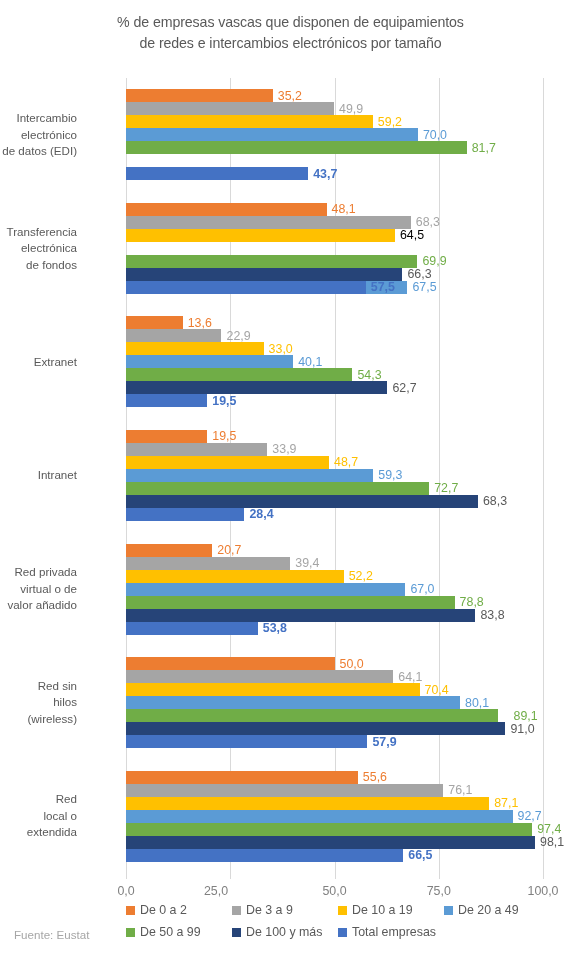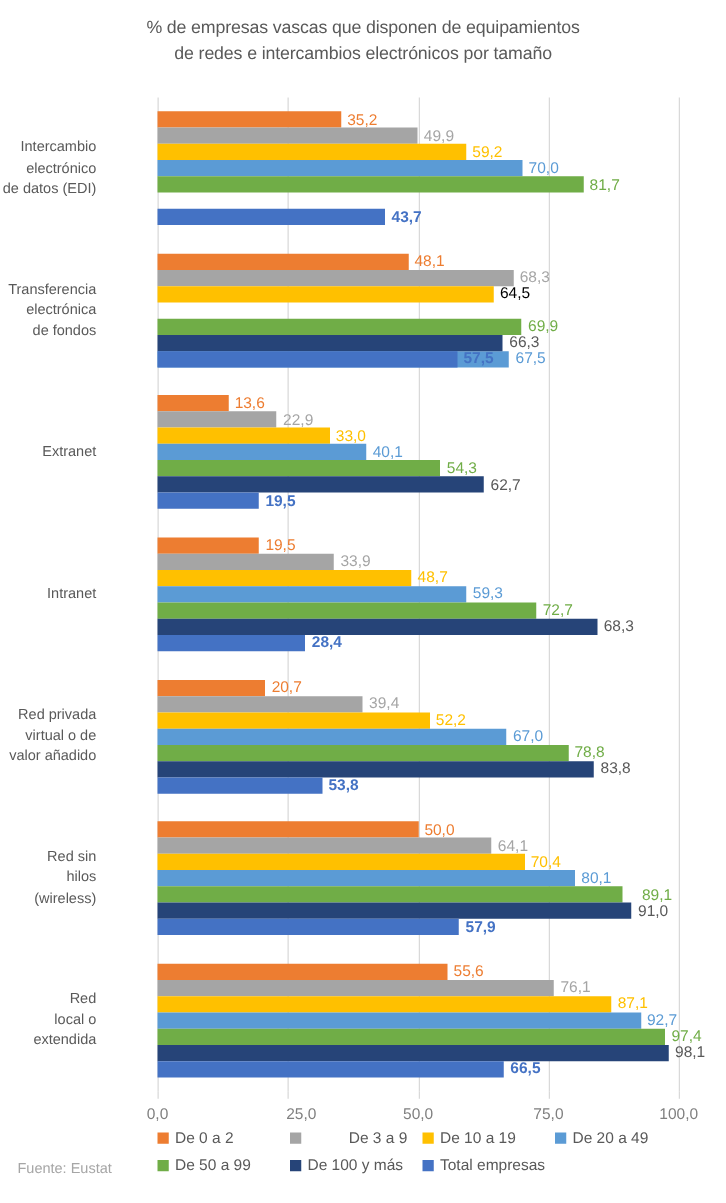--- a/index.html
+++ b/index.html
@@ -398,35 +398,35 @@
       </div>
       <div class="bar-row" style="top: 89.2857px; width: 417px;">
         <div class="bar" style="width: 277.305px; background: rgb(68, 114, 196);"></div>
         <div class="bar-value total" style="left: 277.305px; color: rgb(68, 114, 196);">66,5</div>
       </div>
     </div>
   </div>
 
 <div id="axis-labels">
     <div class="axis-tick-label" style="left: 126px;">0,0</div>
-    <div class="axis-tick-label" style="left: 241px;">25,0</div>
+    <div class="axis-tick-label" style="left: 216px;">25,0</div>
     <div class="axis-tick-label" style="left: 334.5px;">50,0</div>
     <div class="axis-tick-label" style="left: 438.75px;">75,0</div>
     <div class="axis-tick-label" style="left: 543px;">100,0</div>
   </div>
 
 <div id="source-note">Fuente: Eustat</div>
 
 <div id="legend">
   <div class="legend-row">
       <div class="legend-item" style="left: 0px;">
         <span class="legend-swatch" style="background: rgb(237, 125, 49);"></span>
         <span class="legend-text">De 0 a 2</span>
       </div>
-      <div class="legend-item" style="left: 106px; gap: 33px;">
+      <div class="legend-item" style="left: 106px;">
         <span class="legend-swatch" style="background: rgb(165, 165, 165);"></span>
         <span class="legend-text">De 3 a 9</span>
       </div>
       <div class="legend-item" style="left: 212px;">
         <span class="legend-swatch" style="background: rgb(255, 192, 0);"></span>
         <span class="legend-text">De 10 a 19</span>
       </div>
       <div class="legend-item" style="left: 318px;">
         <span class="legend-swatch" style="background: rgb(91, 155, 213);"></span>
         <span class="legend-text">De 20 a 49</span>

